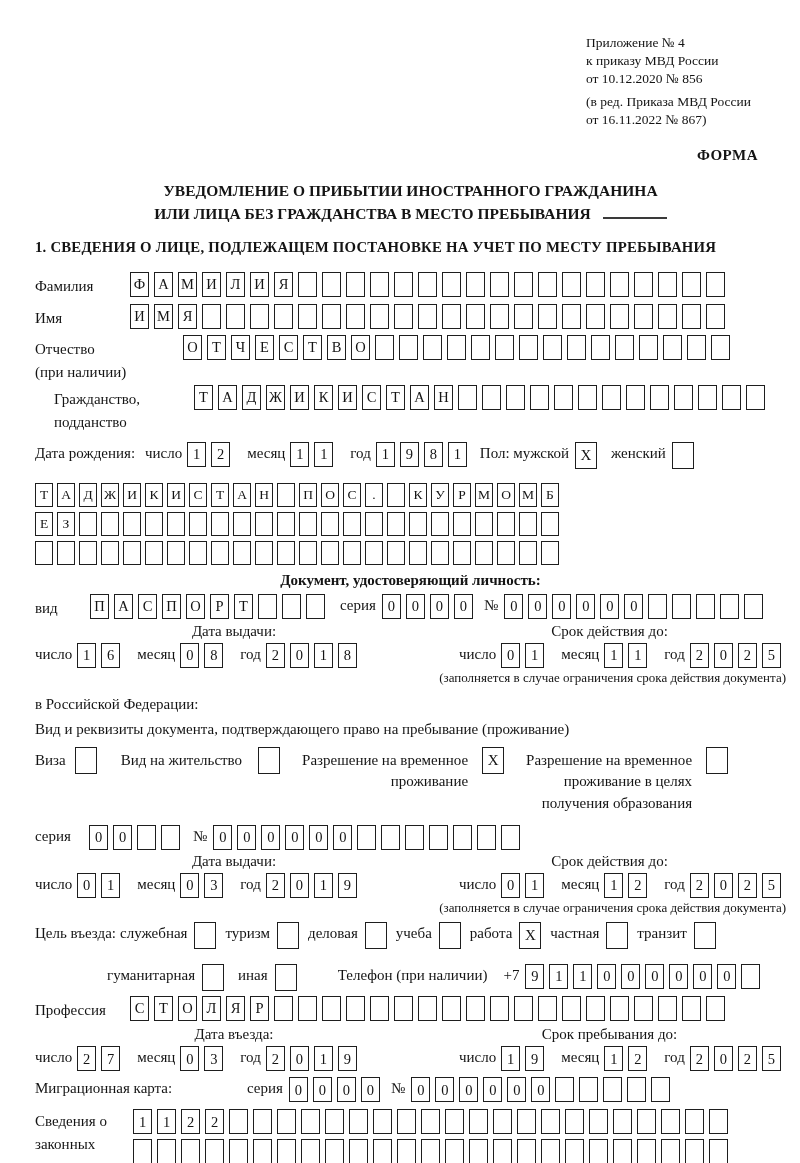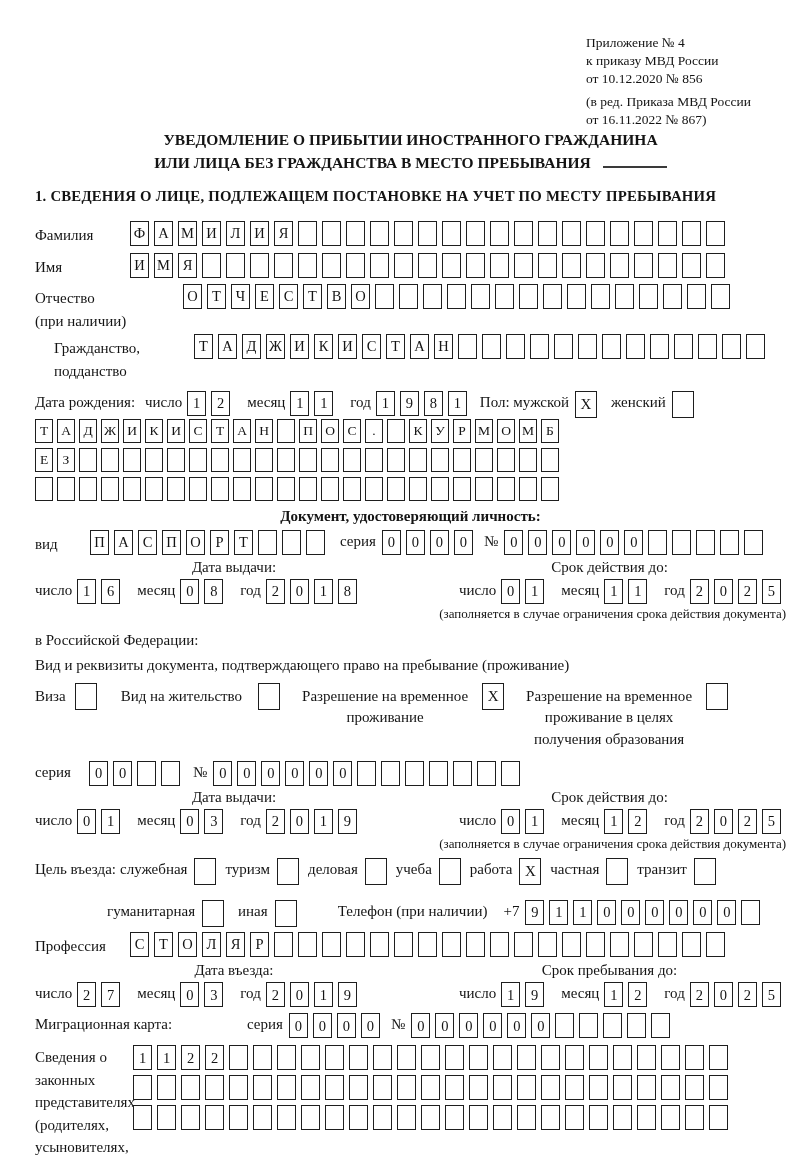--- a/index.html
+++ b/index.html
@@ -47,21 +47,21 @@
   .col-r{flex:1;}
   .colhdr{text-align:center;margin-bottom:3px;}
   .note-r{text-align:right;font-size:13px;margin:0 0 6px 0;}
 
   .center-bold{text-align:center;font-weight:bold;margin:2px 0 5px 0;}
   .para{line-height:1.7;margin-bottom:4px;}
 
   
   .permits{display:flex;align-items:flex-start;margin:4px 0 10px 0;}
   .popt{display:flex;align-items:flex-start;margin-right:16px;}
-  .popt .plbl{white-space:pre-line;text-align:center;line-height:1.45;padding-top:3px;margin-right:9px;}
+  .popt .plbl{white-space:pre-line;text-align:right;line-height:1.45;padding-top:3px;margin-right:9px;}
   .popt:first-child .plbl{text-align:left;}
 
   
   .opt{display:inline-flex;align-items:flex-start;margin-right:9px;}
   .opt .olbl{padding-top:3px;margin-right:7px;white-space:nowrap;}
   .phone-prefix{padding-top:3px;margin:0 6px 0 10px;font-size:15px;}
 </style>
 </head>
 <body>
 
@@ -69,20 +69,21 @@
 
   <div class="annex">
     <div style="white-space:pre-line;">Приложение № 4
 к приказу МВД России
 от 10.12.2020 № 856</div>
     <div class="gap"></div>
     <div style="white-space:pre-line;">(в ред. Приказа МВД России
 от 16.11.2022 № 867)</div>
   </div>
 
+  <div class="forma">ФОРМА</div>
 
   <div class="title">
     <div>УВЕДОМЛЕНИЕ О ПРИБЫТИИ ИНОСТРАННОГО ГРАЖДАНИНА</div>
     <div>
       <span>ИЛИ ЛИЦА БЕЗ ГРАЖДАНСТВА В МЕСТО ПРЕБЫВАНИЯ</span><span class="blank-line"></span>
     </div>
   </div>
 
   <div class="sect">1. СВЕДЕНИЯ О ЛИЦЕ, ПОДЛЕЖАЩЕМ ПОСТАНОВКЕ НА УЧЕТ ПО МЕСТУ ПРЕБЫВАНИЯ</div>
 
@@ -202,21 +203,21 @@
         <span class="cell"></span>
         <span class="cell"></span>
         <span class="cell"></span>
         <span class="cell"></span>
         <span class="cell"></span>
         <span class="cell"></span>
         <span class="cell"></span>
       </div>
   </div>
 
-  <div class="row" style="margin-bottom:1px;">
+  <div class="row" style="margin-bottom:14px;">
     <div class="inline-lbl" style="width:104px;">Дата рождения:</div>
     <div class="dg">
       <span class="t">число</span>
       <span class="cells">
           <span class="cell">1</span>
           <span class="cell">2</span>
         </span>
       <span class="t">месяц</span>
       <span class="cells">
           <span class="cell">1</span>

